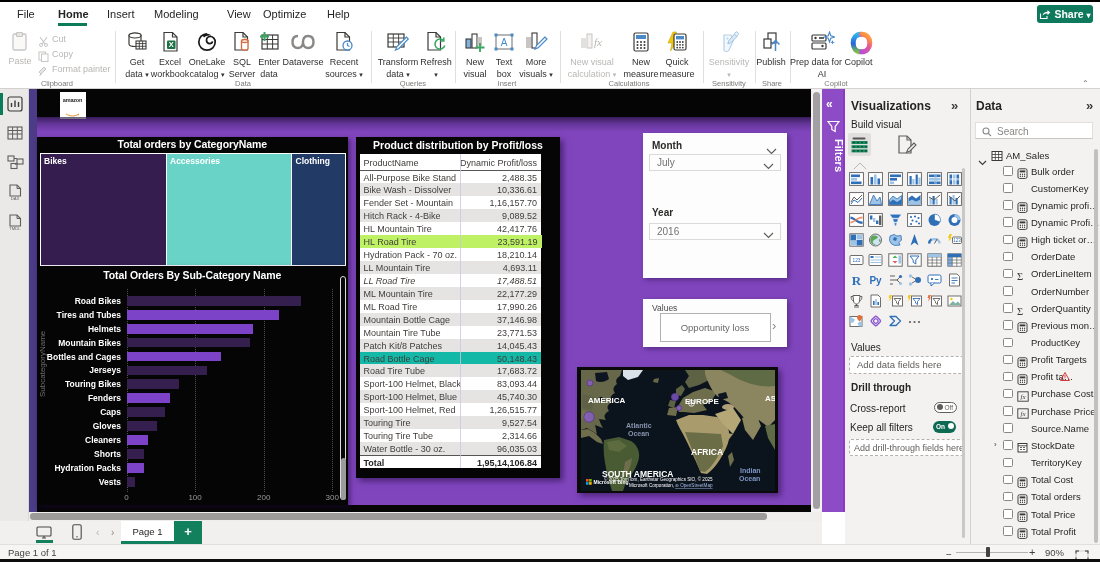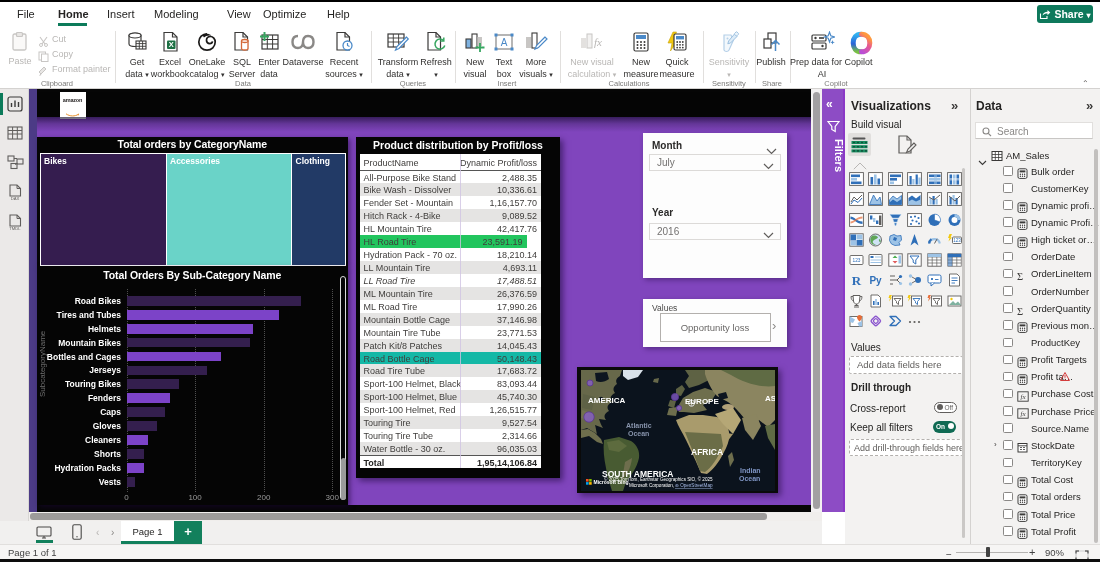--- a/index.html
+++ b/index.html
@@ -338,39 +338,39 @@
     <span style="position:absolute;right:4px;top:2px;">1,16,157.70</span>
   </div>
 <div class="abs" style="left:359.5px;top:209.29000000000002px;width:181.5px;height:12.93px;background:#e5e4e3;font-size:9px;color:#3f3d3b;">
     <span style="position:absolute;left:4px;top:2px;white-space:nowrap;">Hitch Rack - 4-Bike</span>
     <span style="position:absolute;right:4px;top:2px;">9,089.52</span>
   </div>
 <div class="abs" style="left:359.5px;top:222.22000000000003px;width:181.5px;height:12.93px;background:#ffffff;font-size:9px;color:#3f3d3b;">
     <span style="position:absolute;left:4px;top:2px;white-space:nowrap;">HL Mountain Tire</span>
     <span style="position:absolute;right:4px;top:2px;">42,417.76</span>
   </div>
-<div class="abs" style="left:359.5px;top:235.15000000000003px;width:167px;height:12.93px;background:#22c55e;font-size:9px;color:#3f3d3b;">
+<div class="abs" style="left:359.5px;top:235.15000000000003px;width:182px;height:12.93px;background:#bef264;font-size:9px;color:#3f3d3b;">
     <span style="position:absolute;left:4px;top:2px;white-space:nowrap;">HL Road Tire</span>
     <span style="position:absolute;right:4px;top:2px;">23,591.19</span>
   </div>
 <div class="abs" style="left:359.5px;top:248.08000000000004px;width:181.5px;height:12.93px;background:#ffffff;font-size:9px;color:#3f3d3b;">
     <span style="position:absolute;left:4px;top:2px;white-space:nowrap;">Hydration Pack - 70 oz.</span>
     <span style="position:absolute;right:4px;top:2px;">18,210.14</span>
   </div>
 <div class="abs" style="left:359.5px;top:261.01000000000005px;width:181.5px;height:12.93px;background:#e5e4e3;font-size:9px;color:#3f3d3b;">
     <span style="position:absolute;left:4px;top:2px;white-space:nowrap;">LL Mountain Tire</span>
     <span style="position:absolute;right:4px;top:2px;">4,693.11</span>
   </div>
 <div class="abs" style="left:359.5px;top:273.94000000000005px;width:181.5px;height:12.93px;background:#ffffff;font-size:9px;color:#3f3d3b;font-style:italic;">
     <span style="position:absolute;left:4px;top:2px;white-space:nowrap;">LL Road Tire</span>
     <span style="position:absolute;right:4px;top:2px;">17,488.51</span>
   </div>
 <div class="abs" style="left:359.5px;top:286.87000000000006px;width:181.5px;height:12.93px;background:#e5e4e3;font-size:9px;color:#3f3d3b;">
     <span style="position:absolute;left:4px;top:2px;white-space:nowrap;">ML Mountain Tire</span>
-    <span style="position:absolute;right:4px;top:2px;">26,376.59</span>
+    <span style="position:absolute;right:4px;top:2px;">22,177.29</span>
   </div>
 <div class="abs" style="left:359.5px;top:299.80000000000007px;width:181.5px;height:12.93px;background:#ffffff;font-size:9px;color:#3f3d3b;">
     <span style="position:absolute;left:4px;top:2px;white-space:nowrap;">ML Road Tire</span>
     <span style="position:absolute;right:4px;top:2px;">17,990.26</span>
   </div>
 <div class="abs" style="left:359.5px;top:312.7300000000001px;width:181.5px;height:12.93px;background:#e5e4e3;font-size:9px;color:#3f3d3b;">
     <span style="position:absolute;left:4px;top:2px;white-space:nowrap;">Mountain Bottle Cage</span>
     <span style="position:absolute;right:4px;top:2px;">37,146.98</span>
   </div>
 <div class="abs" style="left:359.5px;top:325.6600000000001px;width:181.5px;height:12.93px;background:#ffffff;font-size:9px;color:#3f3d3b;">

